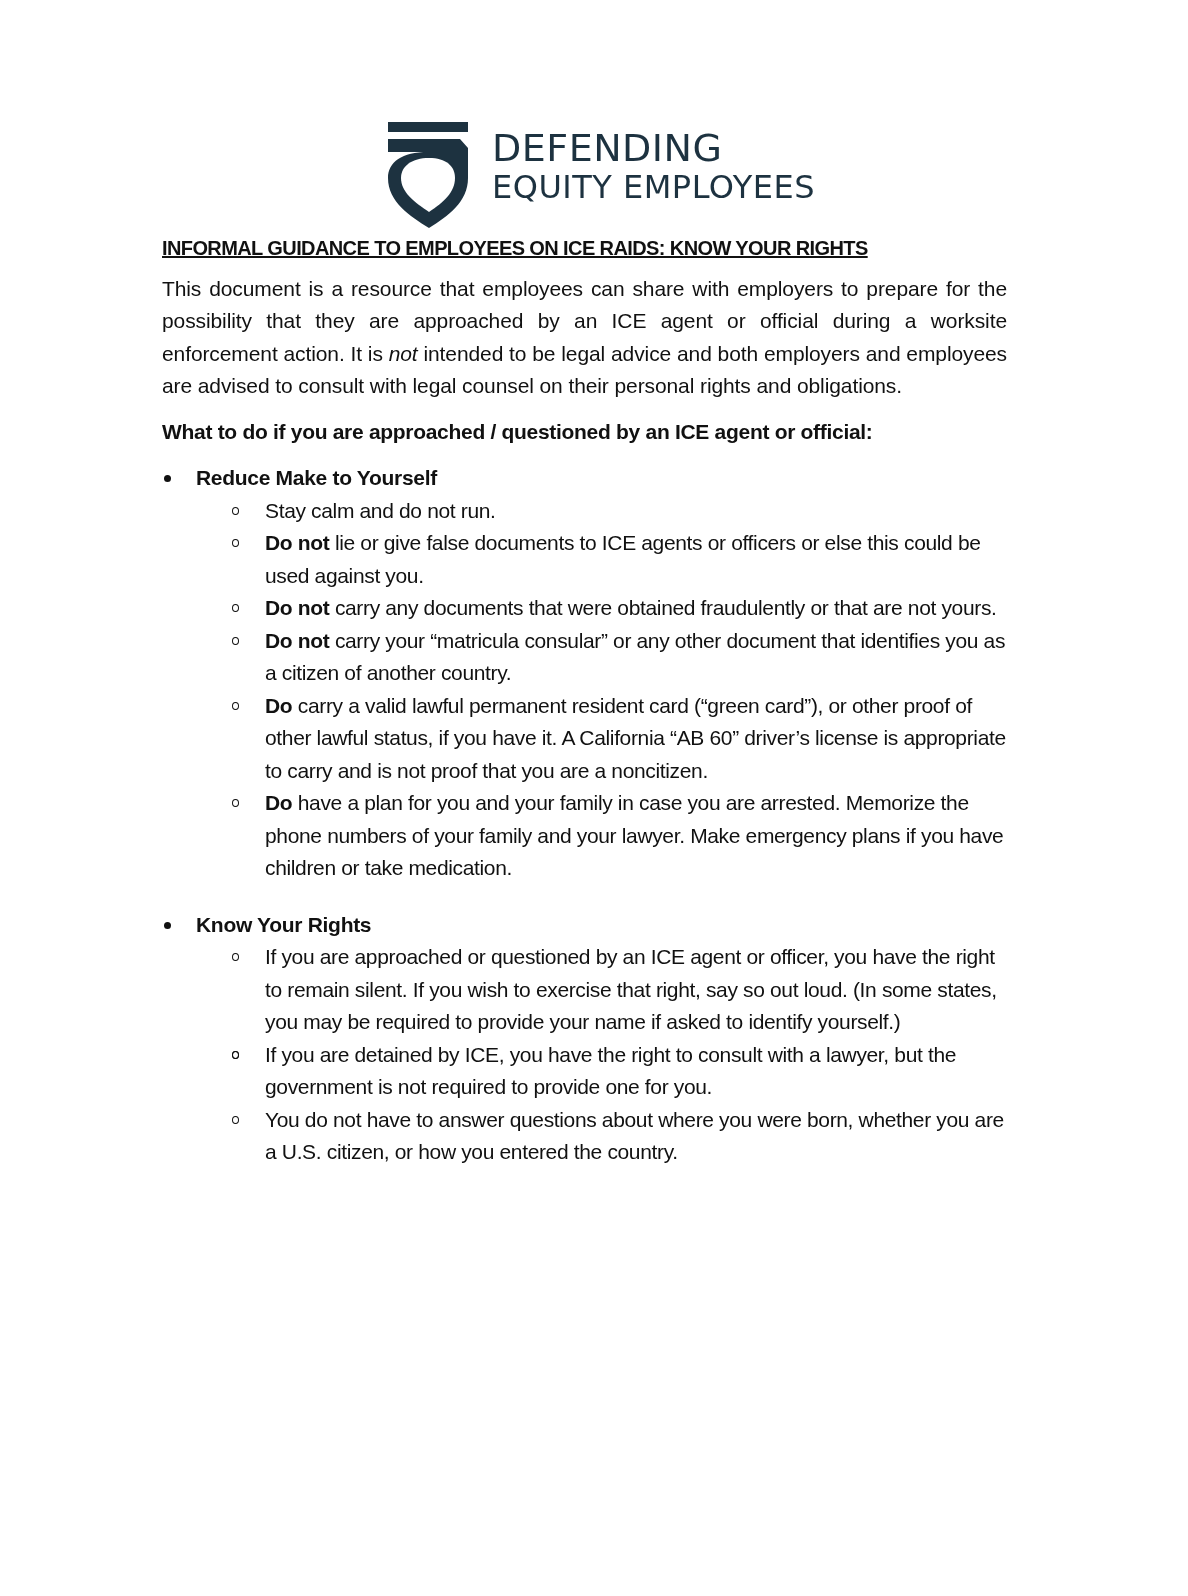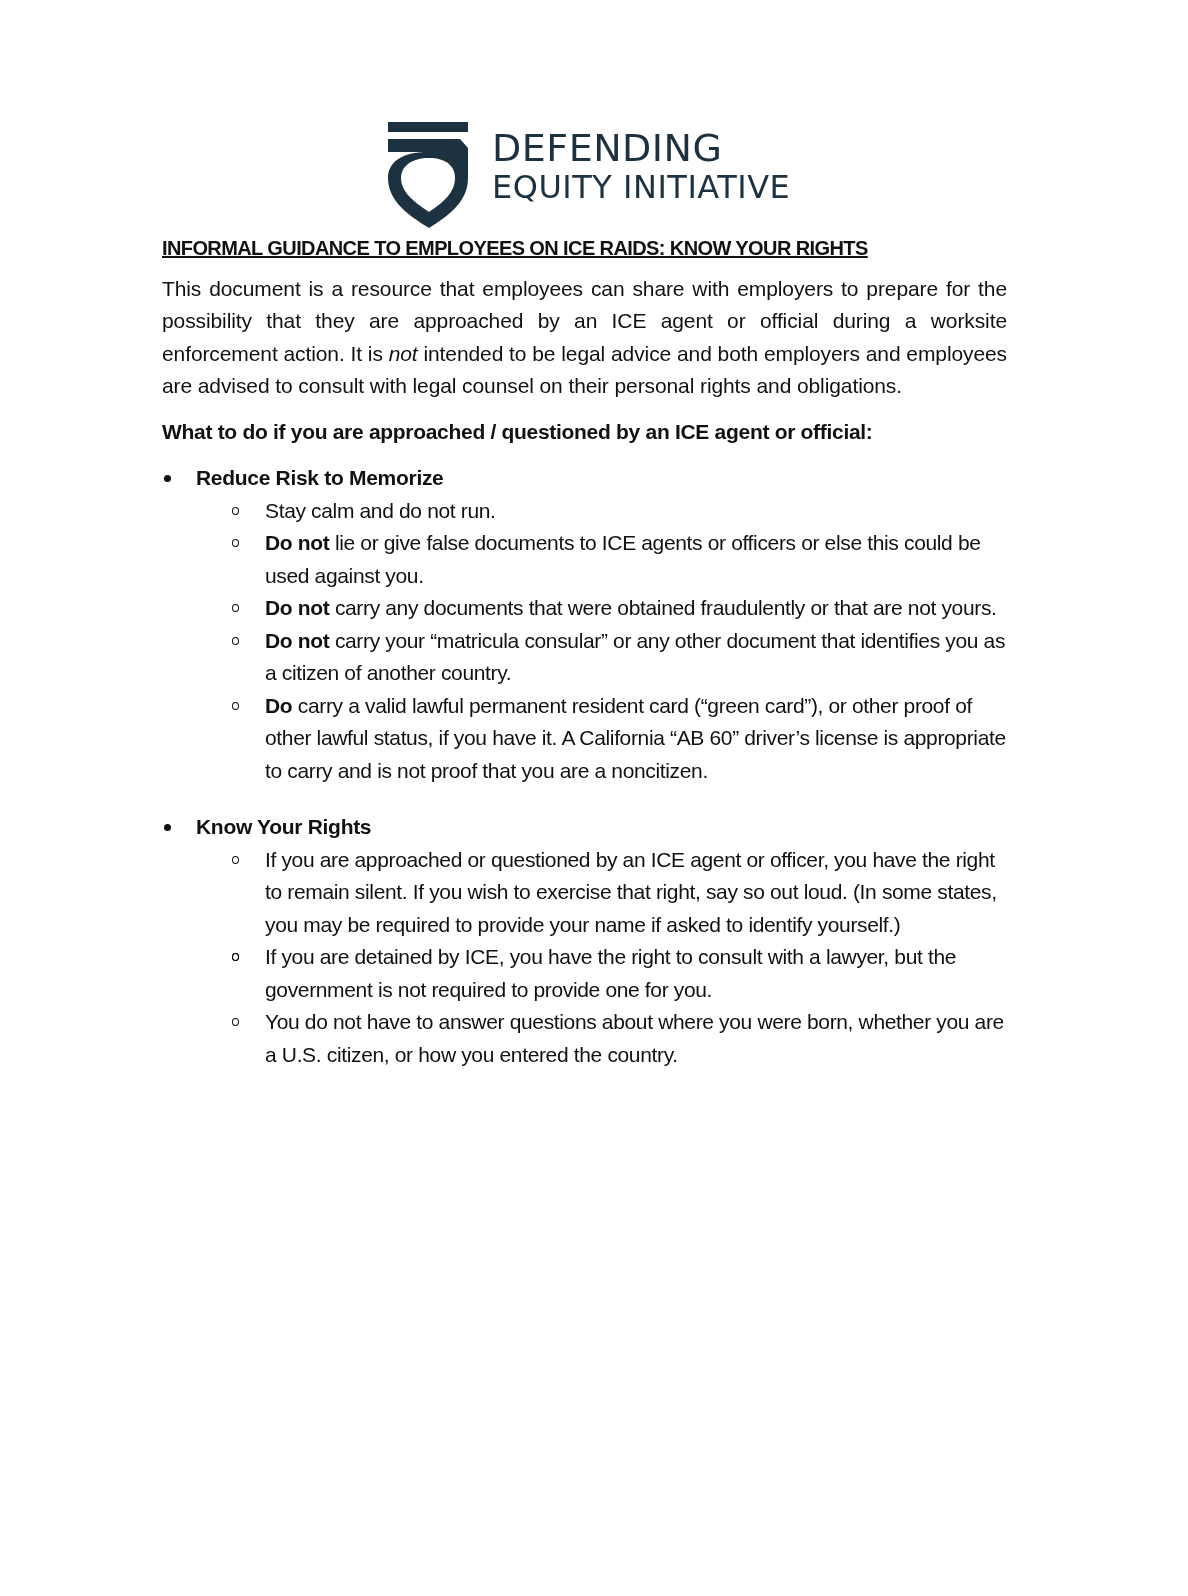--- a/index.html
+++ b/index.html
@@ -34,41 +34,42 @@
 
 <div class="page">
 
   <div class="logo">
     <svg class="mark" viewBox="0 0 82 106">
       <rect x="0" y="0" width="80" height="10" fill="#1d3240"></rect>
       <path d="M0 17 L72 17 L80 26 L80 56 C80 80 60 94 41 106 C22 94 0 80 0 56 C0 40 14 30 40 30 L0 30 Z" fill="#1d3240"></path>
       <path d="M41 36 C24 36 13 44 13 56 C13 70 26 80 41 90 C56 80 67 70 67 56 C67 44 58 36 41 36 Z" fill="#ffffff"></path>
     </svg>
     <div class="name l1">DEFENDING</div>
-    <div class="name l2">EQUITY INITIATIVE</div>
+    <div class="name l2">EQUITY EMPLOYEES</div>
   </div>
 
   <div class="content">
     <p class="doc-title">INFORMAL GUIDANCE TO EMPLOYEES ON ICE RAIDS: KNOW YOUR RIGHTS</p>
 
     <p class="intro"><span>This document is a resource that employees can share with employers to prepare for the possibility that they are approached by an ICE agent or official during a worksite enforcement action.  It is </span><span class="emph">not</span><span> intended to be legal advice and both employers and employees are advised to consult with legal counsel on their personal rights and obligations.</span></p>
 
     <p class="question">What to do if you are approached / questioned by an ICE agent or official:</p>
 
     <div class="section">
       <div class="bullet-row">
         <span class="bullet-dot"></span>
-        <span>Reduce Risk to Memorize</span>
+        <span>Reduce Make to Yourself</span>
       </div>
       <ul class="sub-list">
           <li class="sub-item"><span class="sub-marker"></span><span>Stay calm and do not run.</span></li>
           <li class="sub-item"><span class="sub-marker"></span><b>Do not</b><span> lie or give false documents to ICE agents or officers or else this could be used against you.</span></li>
           <li class="sub-item"><span class="sub-marker"></span><b>Do not</b><span> carry any documents that were obtained fraudulently or that are not yours.</span></li>
           <li class="sub-item"><span class="sub-marker"></span><b>Do not</b><span> carry your “matricula consular” or any other document that identifies you as a citizen of another country.</span></li>
           <li class="sub-item"><span class="sub-marker"></span><b>Do</b><span> carry a valid lawful permanent resident card (“green card”), or other proof of other lawful status, if you have it. A California “AB 60” driver’s license is appropriate to carry and is not proof that you are a noncitizen.</span></li>
+          <li class="sub-item"><span class="sub-marker"></span><b>Do</b><span> have a plan for you and your family in case you are arrested. Memorize the phone numbers of your family and your lawyer. Make emergency plans if you have children or take medication.</span></li>
         </ul>
     </div>
 
     <div class="section gap">
       <div class="bullet-row">
         <span class="bullet-dot"></span>
         <span>Know Your Rights</span>
       </div>
       <ul class="sub-list">
           <li class="sub-item"><span class="sub-marker"></span><span>If you are approached or questioned by an ICE agent or officer, you have the right to remain silent. If you wish to exercise that right, say so out loud. (In some states, you may be required to provide your name if asked to identify yourself.)</span></li>

